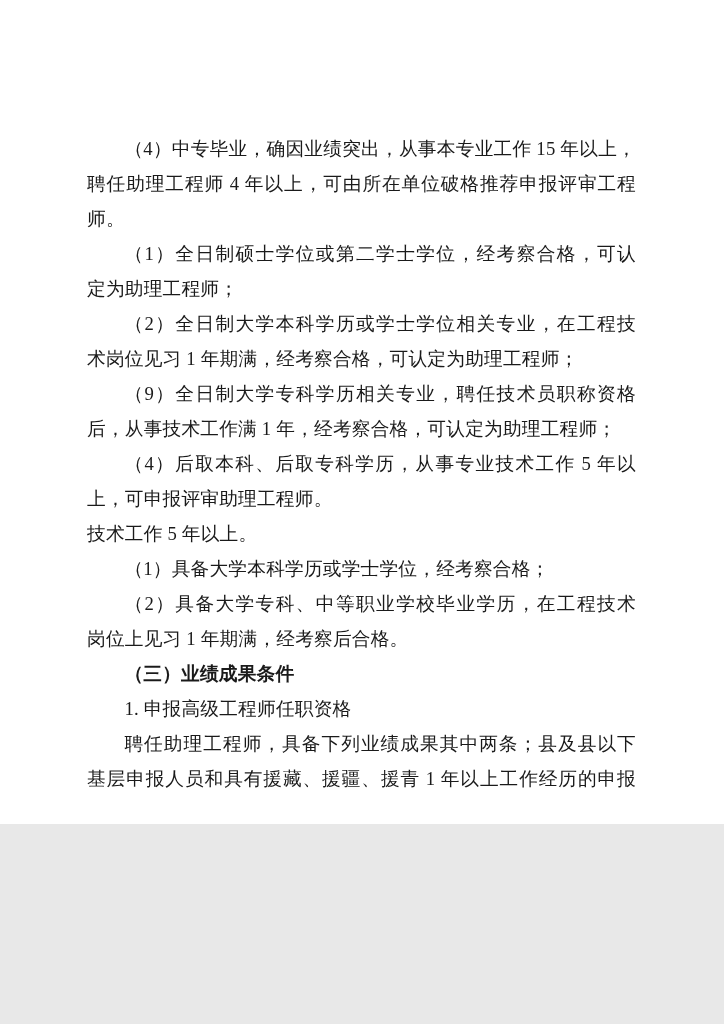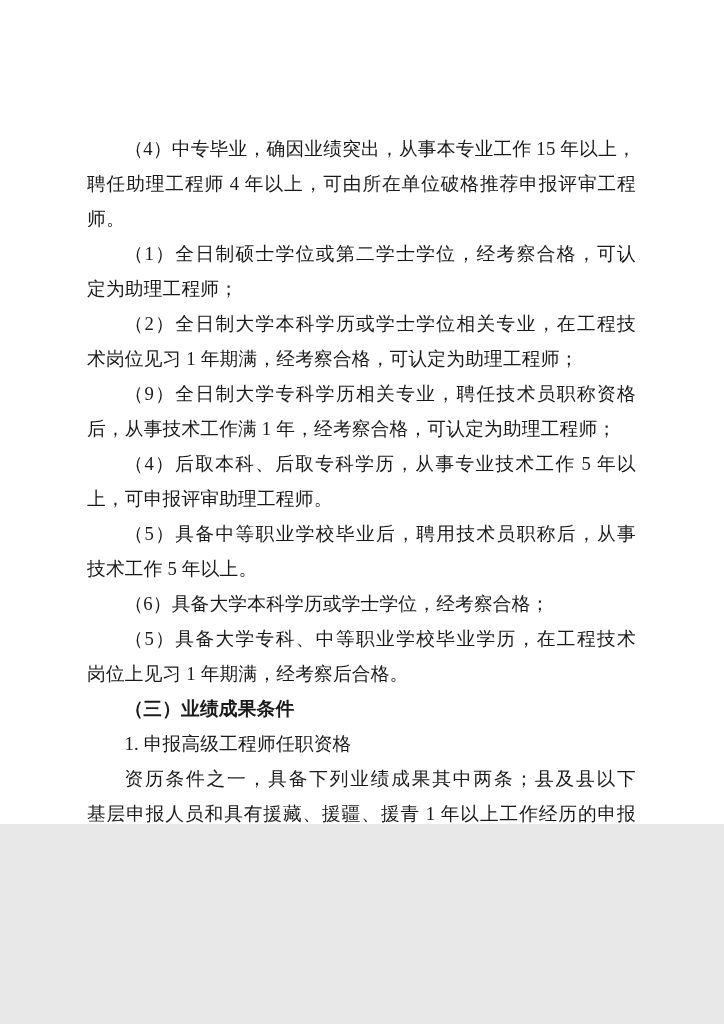--- a/index.html
+++ b/index.html
@@ -56,24 +56,23 @@
     <div class="ln fill">聘任助理工程师 4 年以上，可由所在单位破格推荐申报评审工程</div>
     <div class="ln">师。</div>
     <div class="ln indent fill">（1）全日制硕士学位或第二学士学位，经考察合格，可认</div>
     <div class="ln">定为助理工程师；</div>
     <div class="ln indent fill">（2）全日制大学本科学历或学士学位相关专业，在工程技</div>
     <div class="ln">术岗位见习 1 年期满，经考察合格，可认定为助理工程师；</div>
     <div class="ln indent fill">（9）全日制大学专科学历相关专业，聘任技术员职称资格</div>
     <div class="ln">后，从事技术工作满 1 年，经考察合格，可认定为助理工程师；</div>
     <div class="ln indent fill">（4）后取本科、后取专科学历，从事专业技术工作 5 年以</div>
     <div class="ln">上，可申报评审助理工程师。</div>
-    <div class="ln indent fill">（5）具备中等职业学校毕业后，聘用技术员职称后，从事</div>
     <div class="ln">技术工作 5 年以上。</div>
-    <div class="ln indent">（6）具备大学本科学历或学士学位，经考察合格；</div>
-    <div class="ln indent fill">（5）具备大学专科、中等职业学校毕业学历，在工程技术</div>
+    <div class="ln indent">（1）具备大学本科学历或学士学位，经考察合格；</div>
+    <div class="ln indent fill">（2）具备大学专科、中等职业学校毕业学历，在工程技术</div>
     <div class="ln">岗位上见习 1 年期满，经考察后合格。</div>
     <div class="ln indent bold">（三）业绩成果条件</div>
     <div class="ln indent">1. 申报高级工程师任职资格</div>
-    <div class="ln indent fill">资历条件之一，具备下列业绩成果其中两条；县及县以下</div>
+    <div class="ln indent fill">聘任助理工程师，具备下列业绩成果其中两条；县及县以下</div>
     <div class="ln fill">基层申报人员和具有援藏、援疆、援青 1 年以上工作经历的申报</div>
   </div>
   <div class="footer">4</div>
 </div>
 
 </body></html>

